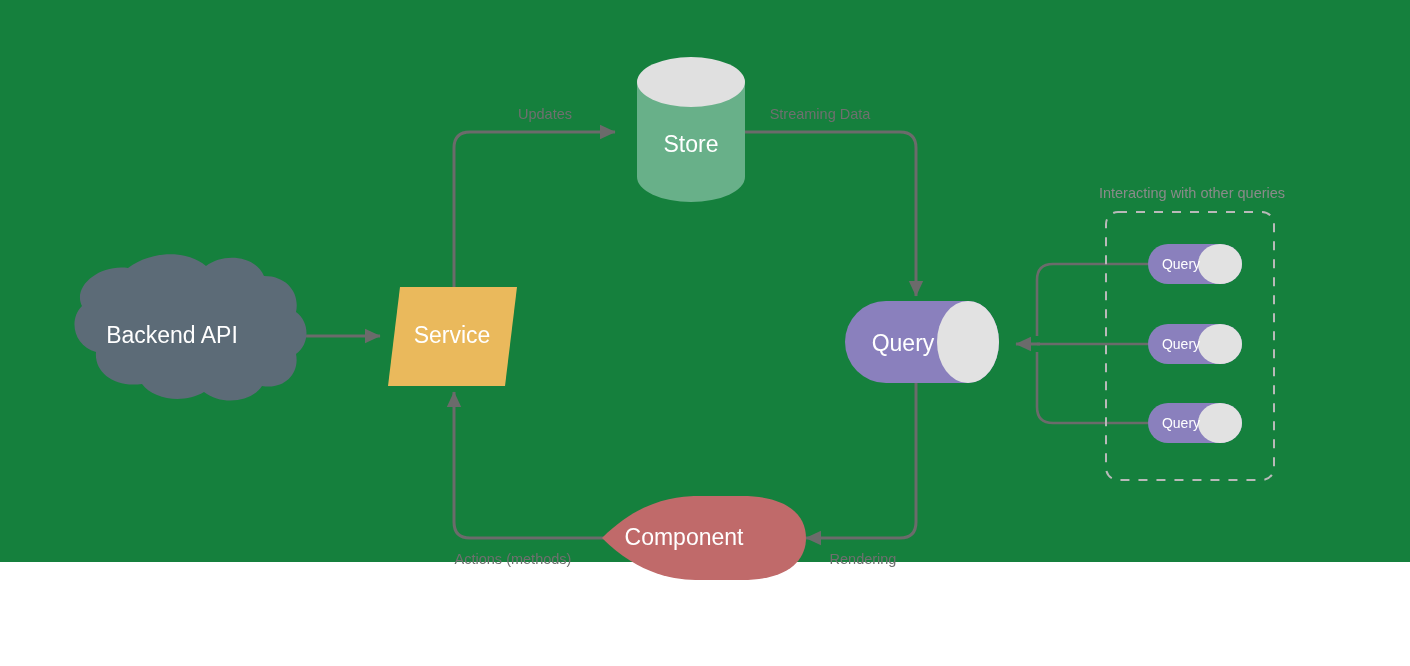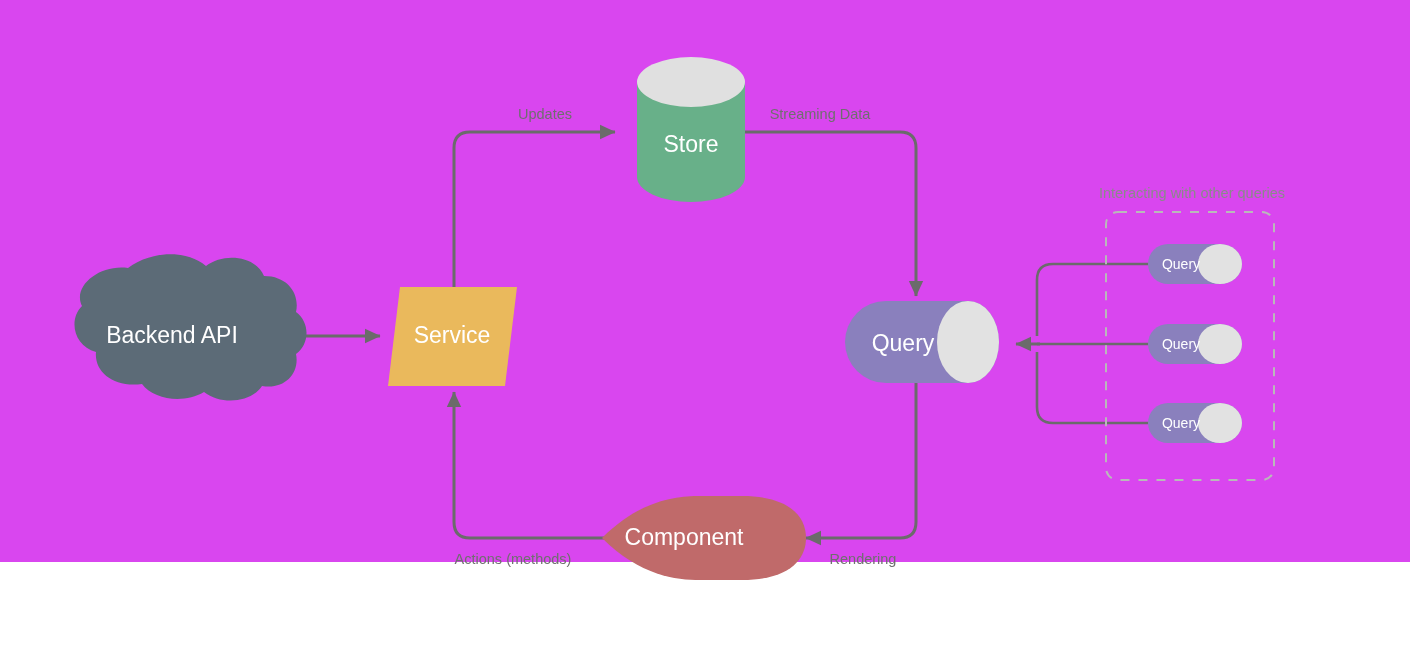--- a/index.html
+++ b/index.html
@@ -10,21 +10,21 @@
   body {
     width: 1410px;
     height: 666px;
     font-family: "Liberation Sans", sans-serif;
     overflow: hidden;
   }
   #diagram-root {
     position: relative;
     width: 1410px;
     height: 562px;
-    background: #d946ef;
+    background: #15803d;
   }
   #diagram-svg {
     position: absolute;
     top: 0;
     left: 0;
     width: 1410px;
     height: 666px;
     display: block;
   }
   .node-label {

